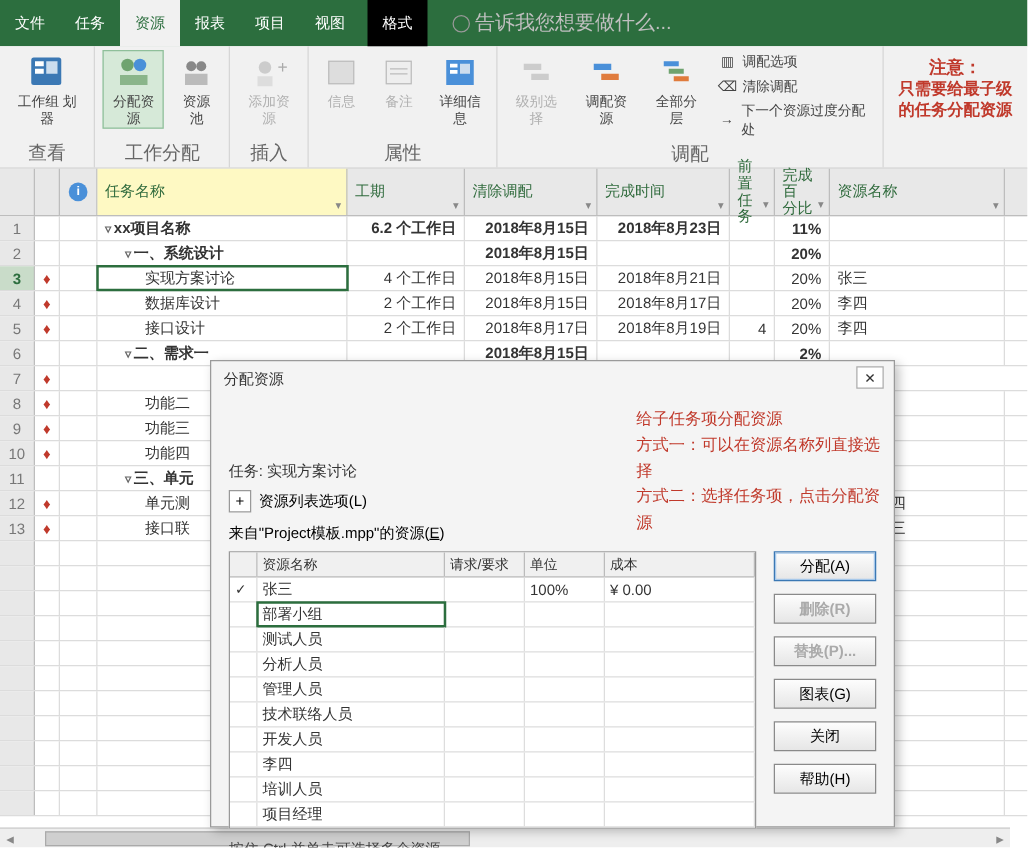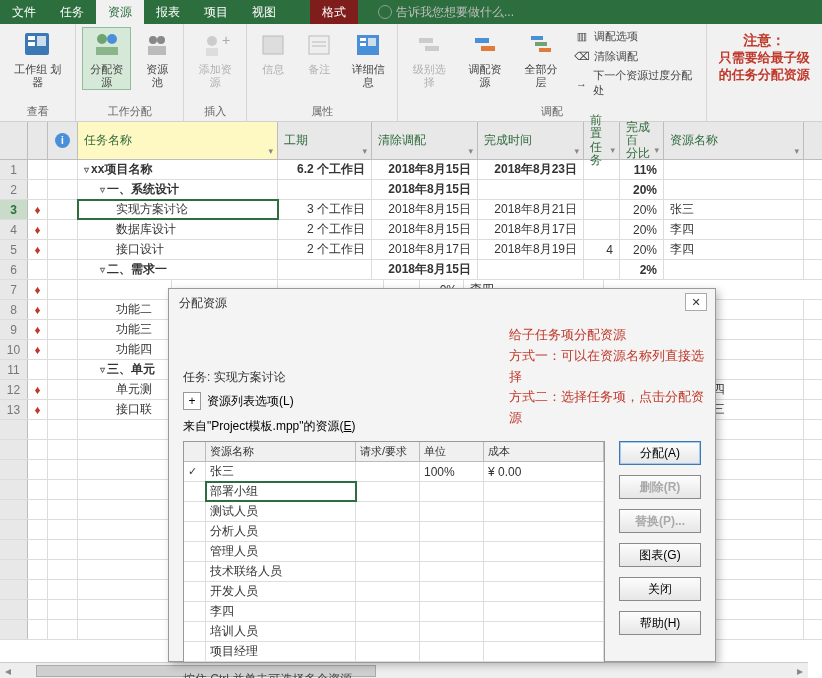--- a/index.html
+++ b/index.html
@@ -1,30 +1,30 @@
 <!DOCTYPE html>
 <html><head>
 <meta charset="utf-8">
 <style>
 * { margin: 0; padding: 0; box-sizing: border-box; font-family: "Microsoft YaHei", "Segoe UI", sans-serif; }
 body { background: #fff; width: 822px; height: 678px; overflow: hidden; position: relative; font-size: 12px; }
 
 
-.menu-tabs { display: flex; background: #2c6e3e; height: 24px; align-items: stretch; }
+.menu-tabs { display: flex; background: #2c6e3e; height: 37px; align-items: stretch; }
 .menu-tab { padding: 4px 12px; color: #fff; font-size: 12px; cursor: pointer; display: flex; align-items: center; }
 .menu-tab.active { background: #f1f1f1; color: #2c6e3e; }
-.menu-tab.format { background: #7f1d1d; margin-left: 22px; }
-.tell-me { display: flex; align-items: center; color: #bfbfbf; font-size: 12px; margin-left: 20px; gap: 4px; }
+.menu-tab.format { background: #000000; margin-left: 6px; }
+.tell-me { display: flex; align-items: center; color: #bfbfbf; font-size: 16px; margin-left: 20px; gap: 4px; }
 .tell-bulb { width: 14px; height: 14px; border: 1px solid #999; border-radius: 50%; display: inline-block; }
 
 
 .ribbon { background: #f1f1f1; height: 98px; display: flex; border-bottom: 1px solid #d0d0d0; }
 .ribbon-group { display: flex; flex-direction: column; border-right: 1px solid #d6d6d6; padding: 3px 6px 2px; }
 .ribbon-group-body { display: flex; flex: 1; gap: 6px; align-items: flex-start; }
-.ribbon-group-label { text-align: center; font-size: 11px; color: #666; padding-top: 2px; }
+.ribbon-group-label { text-align: center; font-size: 15px; color: #666; padding-top: 2px; }
 .rbtn { display: flex; flex-direction: column; align-items: center; gap: 2px; padding: 2px 4px; color: #444; cursor: pointer; }
 .rbtn.disabled { color: #b0b0b0; }
 .rbtn .ico { width: 32px; height: 32px; display: flex; align-items: center; justify-content: center; }
 .rbtn .lbl { font-size: 11px; text-align: center; line-height: 1.15; }
 .rbtn.sel { background: #d6e9d8; border: 1px solid #8fbf9a; padding: 1px 3px; }
 .ribbon-vert { display: flex; flex-direction: column; gap: 2px; }
 .ribbon-row { display: flex; align-items: center; gap: 4px; font-size: 11px; color: #444; padding: 1px 2px; }
 .ribbon-row .mini-ico { width: 16px; height: 16px; display: flex; align-items: center; justify-content: center; }
 .note-box { width: 120px; padding: 8px 4px; text-align: center; }
 .note-title { color: #c0392b; font-weight: bold; font-size: 14px; }
@@ -324,21 +324,21 @@
       <div class="cell c-pct">20%</div>
       <div class="cell c-res"></div>
     </div>
     <div class="row sel">
       <div class="cell c-rownum">3</div>
       <div class="cell c-ind">
         <span class="person-ico">♦</span>
       </div>
       <div class="cell c-info"></div>
       <div class="cell c-name" style="padding-left:38px">实现方案讨论</div>
-      <div class="cell c-dur">3 个工作日</div>
+      <div class="cell c-dur">4 个工作日</div>
       <div class="cell c-start">2018年8月15日</div>
       <div class="cell c-end">2018年8月21日</div>
       <div class="cell c-pred"></div>
       <div class="cell c-pct">20%</div>
       <div class="cell c-res">张三</div>
     </div>
     <div class="row">
       <div class="cell c-rownum">4</div>
       <div class="cell c-ind">
         <span class="person-ico">♦</span>

